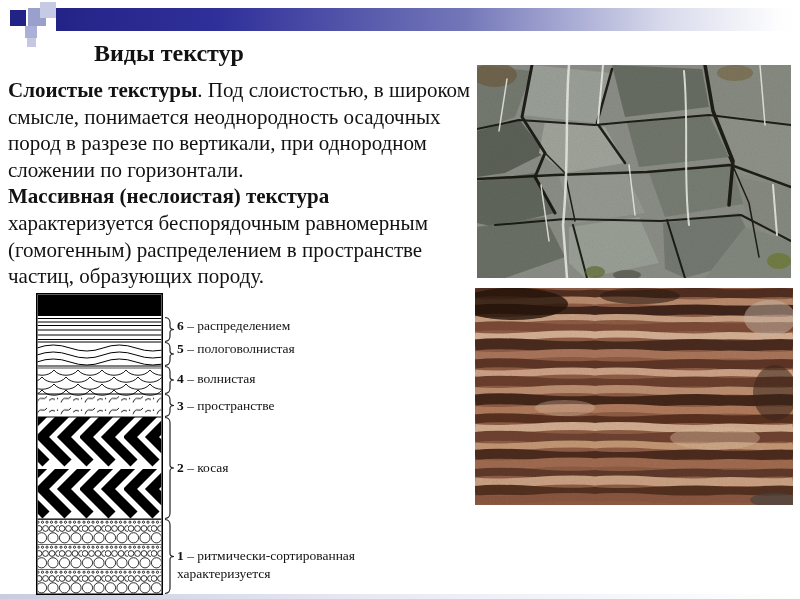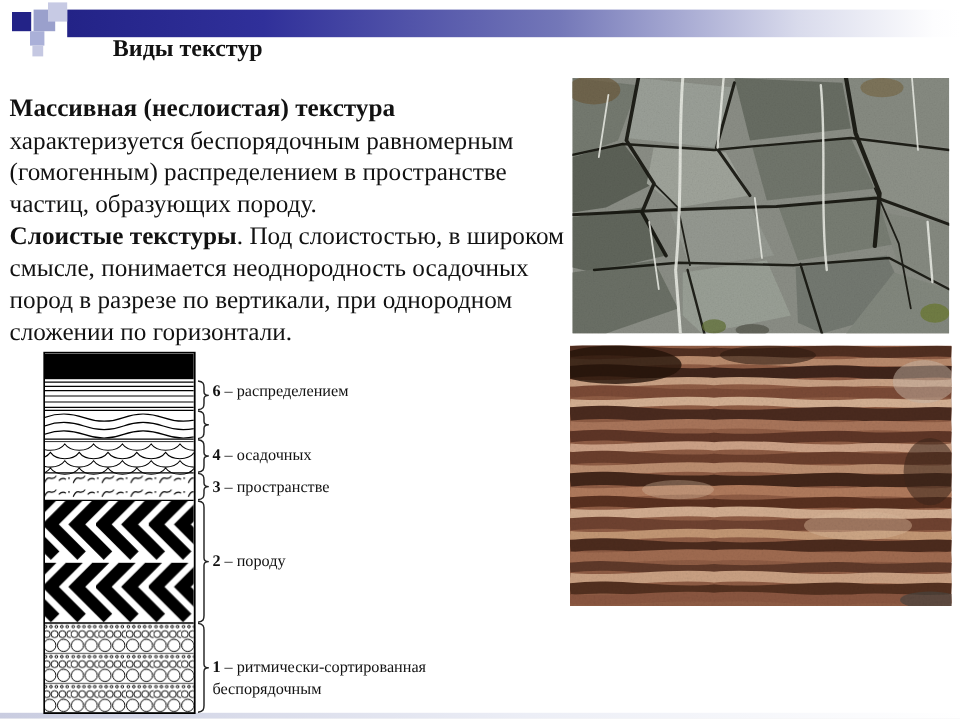--- a/index.html
+++ b/index.html
@@ -13,21 +13,21 @@
     background:linear-gradient(to right,#232387 0%,#30309a 22%,#7377b8 55%,#d9dbec 82%,#fdfdfe 97%,#ffffff 100%);}
   .sqA{left:10px;top:10px;width:16px;height:16px;background:#232387;}
   .sqB{left:28px;top:8px;width:18px;height:18px;background:#9a9e_;}
   .sqB{background:#9aa0cc;}
   .sqC{left:40px;top:2px;width:16px;height:16px;background:#c7cae4;}
   .sqD{left:25px;top:26px;width:12px;height:12px;background:#aab0d8;}
   .sqE{left:27px;top:38px;width:9px;height:9px;background:#c5c8e2;}
   .ftr-bar{left:0;top:594px;width:800px;height:5px;
     background:linear-gradient(to right,#c9cce0 0%,#eceef6 55%,#ffffff 100%);}
   
-  .title{position:absolute;left:94px;top:30px;font-size:20px;font-weight:bold;white-space:nowrap;}
+  .title{position:absolute;left:94px;top:40px;font-size:24px;font-weight:bold;white-space:nowrap;}
   .bodytext{position:absolute;left:8px;top:77px;width:462px;font-size:21px;line-height:26.6px;}
   .bodytext p{margin:0;}
   
   .diagram-svg{position:absolute;left:36px;top:293px;width:144px;height:306px;}
   .dlabel{position:absolute;left:177px;font-size:13.5px;line-height:17px;white-space:nowrap;}
   .dlabel b{font-weight:bold;}
   .dlabel.wrap{white-space:normal;width:225px;line-height:18px;}
   
   .photo{position:absolute;}
   .photo svg{display:block;width:100%;height:100%;}
@@ -42,22 +42,22 @@
   <div class="deco hdr-bar"></div>
   <div class="deco sqA"></div>
   <div class="deco sqB"></div>
   <div class="deco sqC"></div>
   <div class="deco sqD"></div>
   <div class="deco sqE"></div>
   <div class="deco ftr-bar"></div>
 
   <div class="title">Виды текстур</div>
   <div class="bodytext">
+    <p><b>Слоистые текстуры</b><span>. Под слоистостью, в широком смысле, понимается неоднородность осадочных пород в разрезе по вертикали, при однородном сложении по горизонтали.</span></p>
     <p><b>Массивная (неслоистая) текстура</b><span> характеризуется беспорядочным равномерным (гомогенным) распределением в пространстве частиц, образующих породу.</span></p>
-    <p><b>Слоистые текстуры</b><span>. Под слоистостью, в широком смысле, понимается неоднородность осадочных пород в разрезе по вертикали, при однородном сложении по горизонтали.</span></p>
   </div>
 
   <svg class="diagram-svg" viewBox="0 0 144 306">
     <defs>
       <clipPath id="colclip">
           <rect x="1.5" y="1.5" width="124" height="299.5"></rect>
         </clipPath>
       <pattern id="sqg" patternUnits="userSpaceOnUse" width="24" height="11.5" patternTransform="translate(0,101.5)">
         <rect width="24" height="12" fill="#ffffff"></rect>
         <g stroke="#000" stroke-width="0.9" fill="none">
@@ -141,24 +141,25 @@
       <path d="M129,24.5 C133.5,25 134,27 134,30 L134,33.5 C134,35.5 135,36.5 138,36.5 C135,36.5 134,37.5 134,39.5 L134,43 C134,46 133.5,48 129,48.5"></path>
       <path d="M129,49.5 C133.5,50 134,52 134,55 L134,58 C134,60 135,61 138,61 C135,61 134,62 134,64 L134,67 C134,70 133.5,72 129,72.5"></path>
       <path d="M129,73.5 C133.5,74 134,76 134,79 L134,84 C134,86 135,87 138,87 C135,87 134,88 134,90 L134,95 C134,98 133.5,100 129,100.5"></path>
       <path d="M129,101.5 C133.5,102 134,104 134,107 L134,109.5 C134,111.5 135,112.5 138,112.5 C135,112.5 134,113.5 134,115.5 L134,118 C134,121 133.5,123 129,123.5"></path>
       <path d="M129,124.5 C133.5,125 134,127 134,130 L134,172 C134,174 135,175 138,175 C135,175 134,176 134,178 L134,220 C134,223 133.5,225 129,225.5"></path>
       <path d="M129,226.5 C133.5,227 134,229 134,232 L134,260.5 C134,262.5 135,263.5 138,263.5 C135,263.5 134,264.5 134,266.5 L134,295 C134,298 133.5,300 129,300.5"></path>
     </g>
   </svg>
 
   <div class="dlabel" style="top:317px"><b>6</b> <span>– распределением</span></div>
-  <div class="dlabel" style="top:370px"><b>4</b> <span>– осадочных</span></div>
+  <div class="dlabel" style="top:340px"><b>5</b> <span>– пологоволнистая</span></div>
+  <div class="dlabel" style="top:370px"><b>4</b> <span>– волнистая</span></div>
   <div class="dlabel" style="top:397px"><b>3</b> <span>– пространстве</span></div>
-  <div class="dlabel" style="top:459px"><b>2</b> <span>– породу</span></div>
-  <div class="dlabel wrap" style="top:547px"><b>1</b> <span>– ритмически-сортированная беспорядочным</span></div>
+  <div class="dlabel" style="top:459px"><b>2</b> <span>– косая</span></div>
+  <div class="dlabel wrap" style="top:547px"><b>1</b> <span>– ритмически-сортированная характеризуется</span></div>
 
   <div class="photo photo-top">
     <svg viewBox="0 0 314 213" preserveAspectRatio="none">
       <defs>
         <filter id="noiseA" x="0" y="0" width="100%" height="100%">
           <feTurbulence type="fractalNoise" baseFrequency="0.8" numOctaves="2" seed="4" stitchTiles="stitch"></feTurbulence>
           <feColorMatrix type="saturate" values="0"></feColorMatrix>
         </filter>
       </defs>
       <rect width="314" height="213" fill="#8b8e86"></rect>

